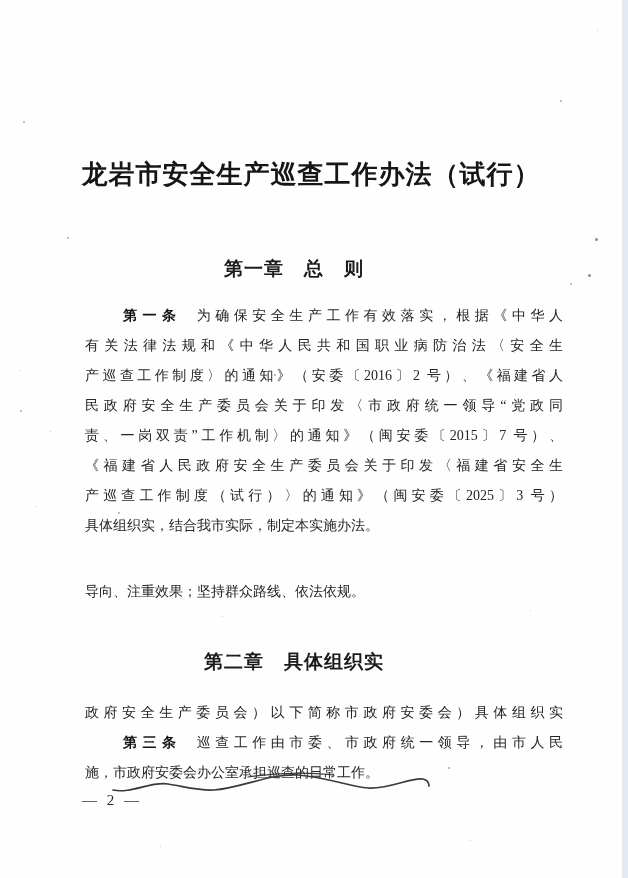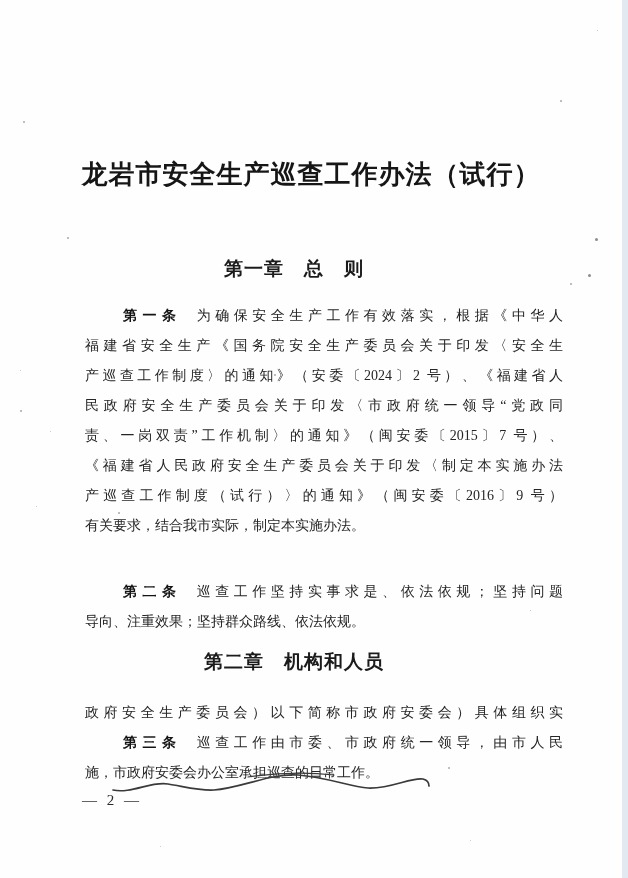--- a/index.html
+++ b/index.html
@@ -66,35 +66,34 @@
 <div class="page">
 
   <div class="scan-edge"></div>
 
   <h1 class="doc-title">龙岩市安全生产巡查工作办法（试行）</h1>
 
   <div class="chapter-heading ch1">第一章　总　则</div>
 
   <div class="para art1">
     <div class="line first full"><span class="art-label">第一条</span><span>为确保安全生产工作有效落实，根据《中华人</span></div>
-    <div class="line full">福建省安全生产《国务院安全生产委员会关于印发〈安全生</div>
-    <div class="line full">产巡查工作制度〉的通知》（安委〔2024〕2 号）、《福建省人</div>
+    <div class="line full">有关法律法规和《中华人民共和国职业病防治法〈安全生</div>
+    <div class="line full">产巡查工作制度〉的通知》（安委〔2016〕2 号）、《福建省人</div>
     <div class="line full">民政府安全生产委员会关于印发〈市政府统一领导“党政同</div>
     <div class="line full">责、一岗双责”工作机制〉的通知》（闽安委〔2015〕7 号）、</div>
-    <div class="line full">《福建省人民政府安全生产委员会关于印发〈制定本实施办法</div>
-    <div class="line full">产巡查工作制度（试行）〉的通知》（闽安委〔2016〕9 号）</div>
-    <div class="line">有关要求，结合我市实际，制定本实施办法。</div>
+    <div class="line full">《福建省人民政府安全生产委员会关于印发〈福建省安全生</div>
+    <div class="line full">产巡查工作制度（试行）〉的通知》（闽安委〔2025〕3 号）</div>
+    <div class="line">具体组织实，结合我市实际，制定本实施办法。</div>
   </div>
 
   <div class="para art2">
-    <div class="line first full"><span class="art-label">第二条</span><span>巡查工作坚持实事求是、依法依规；坚持问题</span></div>
     <div class="line">导向、注重效果；坚持群众路线、依法依规。</div>
   </div>
 
-  <div class="chapter-heading ch2">第二章　机构和人员</div>
+  <div class="chapter-heading ch2">第二章　具体组织实</div>
 
   <div class="para art3">
     <div class="line full">政府安全生产委员会）以下简称市政府安委会）具体组织实</div>
     <div class="line first full"><span class="art-label">第三条</span><span>巡查工作由市委、市政府统一领导，由市人民</span></div>
     <div class="line">施，市政府安委会办公室承担巡查的日常工作。</div>
   </div>
 
   <svg class="wavy-underline" viewBox="0 0 334 30" xmlns="http://www.w3.org/2000/svg">
     <path d="M7,20 C25,24 45,11 62,14 C80,17 95,21 108,20 C135,18 165,3 192,5 C220,7 245,17 262,18 C285,19 305,7 317,9 C321,10 323,13 323,16" fill="none" stroke="#3a3a3a" stroke-width="1.7" stroke-linecap="round"></path>
     <path d="M142,7 C170,3 200,2 228,5" fill="none" stroke="#3a3a3a" stroke-width="1.2" stroke-linecap="round"></path>

